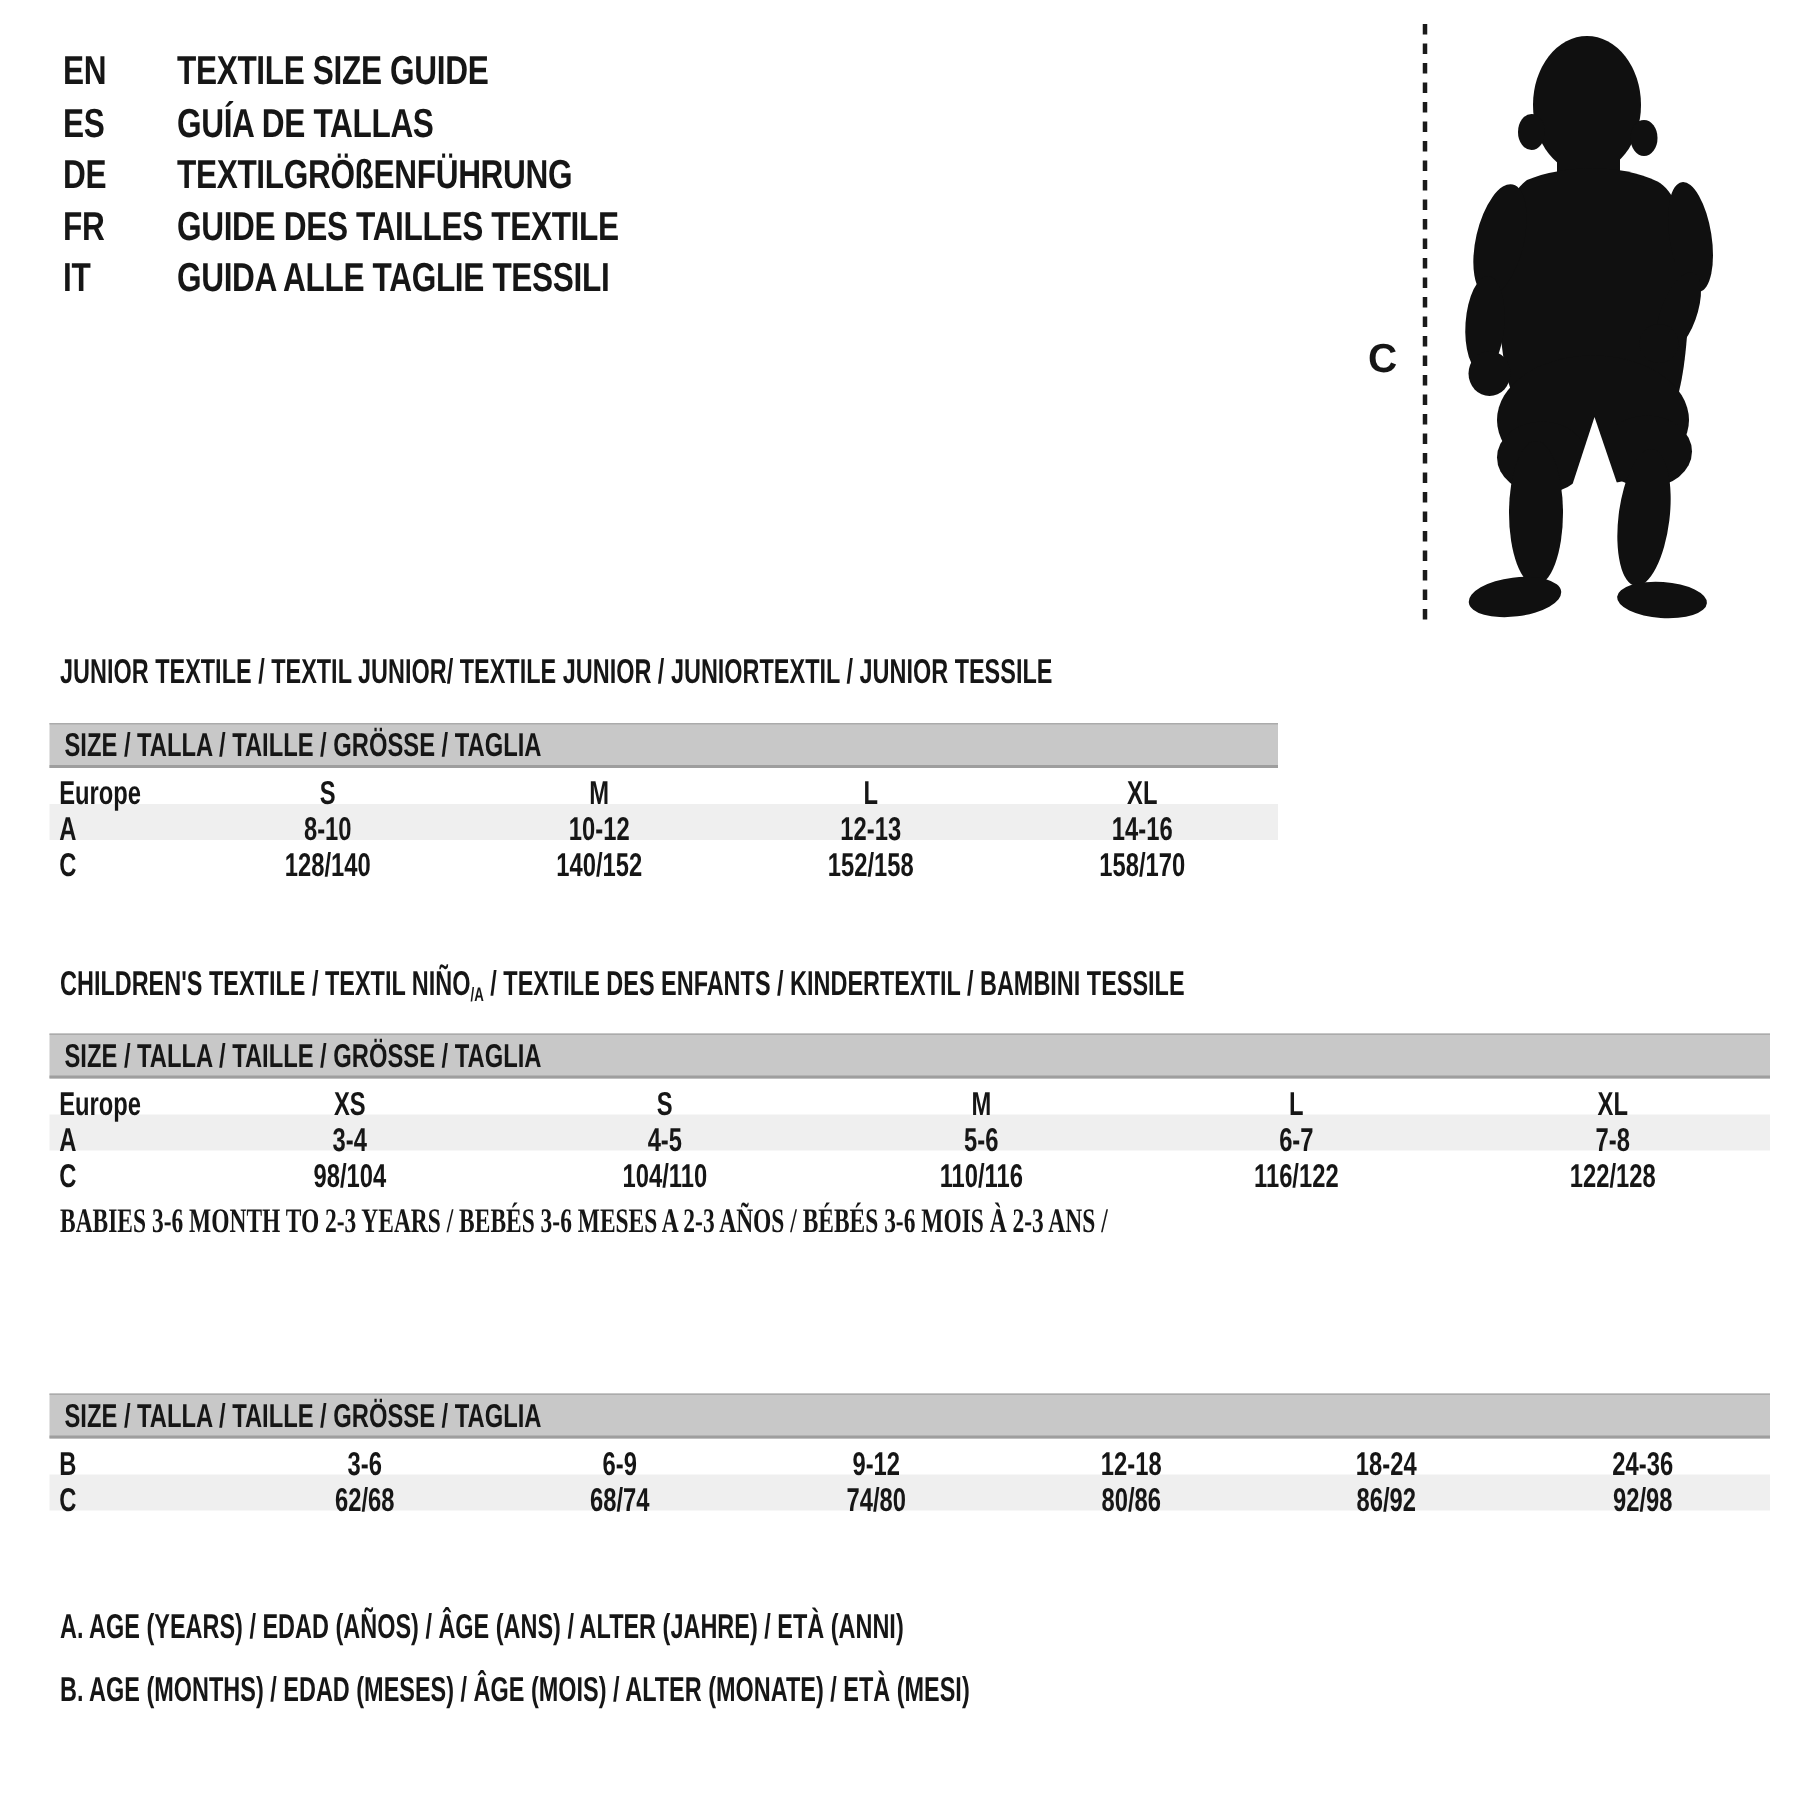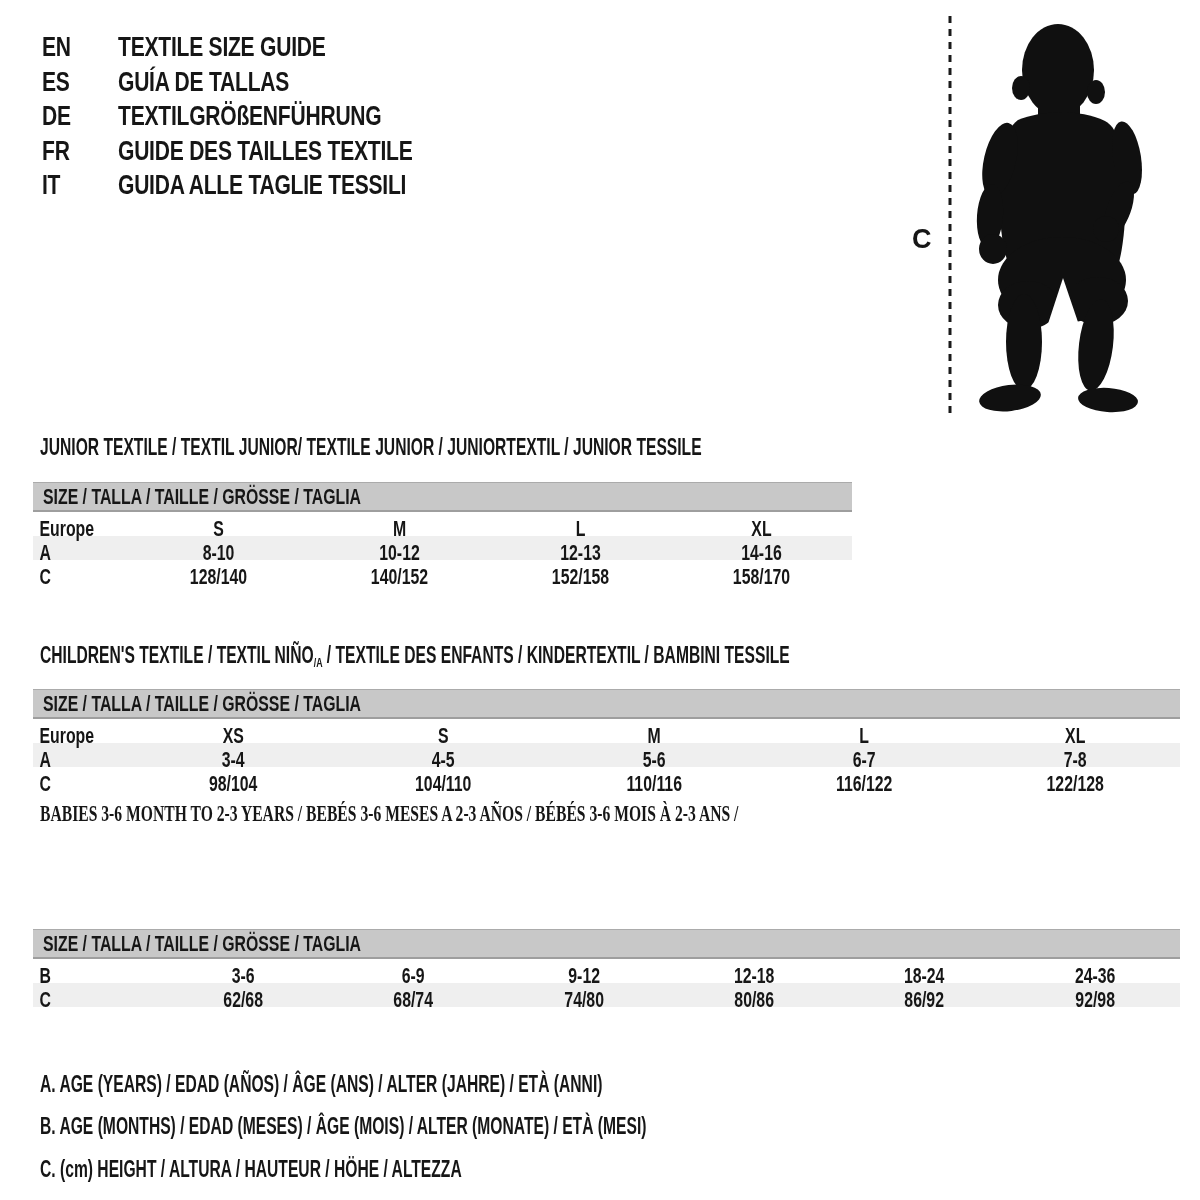--- a/index.html
+++ b/index.html
@@ -187,16 +187,15 @@
       <div class="cell">74/80</div>
       <div class="cell">80/86</div>
       <div class="cell">86/92</div>
       <div class="cell">92/98</div>
     </div>
   </div>
 
   <div class="legend">
     <div><span class="cnd s68">A. AGE (YEARS) / EDAD (AÑOS) / ÂGE (ANS) / ALTER (JAHRE) / ETÀ (ANNI)</span></div>
     <div><span class="cnd s68">B. AGE (MONTHS) / EDAD (MESES) / ÂGE (MOIS) / ALTER (MONATE) / ETÀ (MESI)</span></div>
-    <div><span class="cnd s68">C. (cm) HEIGHT / ALTURA / HAUTEUR / HÖHE / ALTEZZA</span></div>
   </div>
 
 </div>
 
 </body></html>

